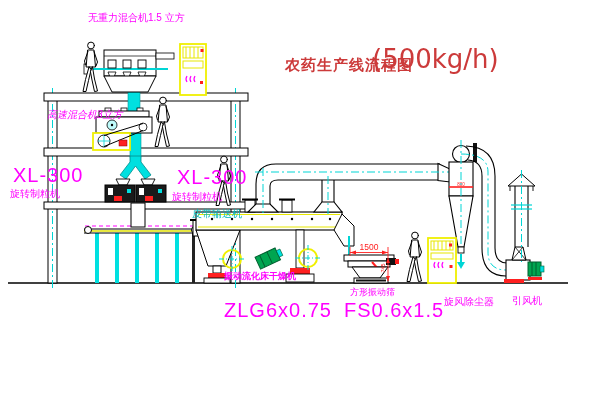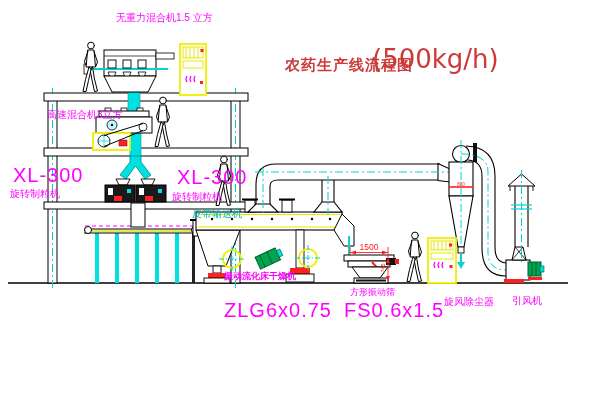--- a/index.html
+++ b/index.html
@@ -263,26 +263,26 @@
     <path d="M435,262 q-2,3 0,6 M439,262 q-2,3 0,6 M443,262 q-2,3 0,6" stroke="#FF00FF" stroke-width="1.2" fill="none"></path>
     <rect x="449.5" y="265" width="3" height="3" fill="#FF2020"></rect>
   </g>
 
   <use href="#person-shape" transform="translate(78,41)"></use>
   <use href="#person-shape" transform="translate(150,96)"></use>
   <use href="#person-shape" transform="translate(211,155)"></use>
   <use href="#person-shape" transform="translate(402,231)"></use>
 </svg>
 
-<div class="lbl magenta s10" style="left:88px;top:13px;margin-left:28px;">无重力混合机1.5 立方</div>
+<div class="lbl magenta s10" style="left:88px;top:13px;">无重力混合机1.5 立方</div>
 
 <div class="lbl red title-cn" style="left:285px;top:57px;">农药生产线流程图</div>
 <div class="lbl red title-cap" style="left:372px;top:46px;">(500kg/h)</div>
 
-<div class="lbl magenta s10" style="left:47px;top:110px;">高速混合机3立方</div>
+<div class="lbl magenta s10" style="left:47px;top:110px;font-style:italic;">高速混合机3立方</div>
 
 <div class="lbl magenta s20" style="left:13px;top:165px;">XL-300</div>
 <div class="lbl magenta s10" style="left:10px;top:189px;">旋转制粒机</div>
 
 <div class="lbl magenta s20" style="left:177px;top:167px;">XL-300</div>
 <div class="lbl magenta s10" style="left:172px;top:192px;">旋转制粒机</div>
 
 <div class="lbl cyan s10" style="left:147px;top:209px;padding-left:45px;">皮带输送机</div>
 
 <div class="lbl magenta s9" style="left:224px;top:272px;font-weight:bold;">振动流化床干燥机</div>

